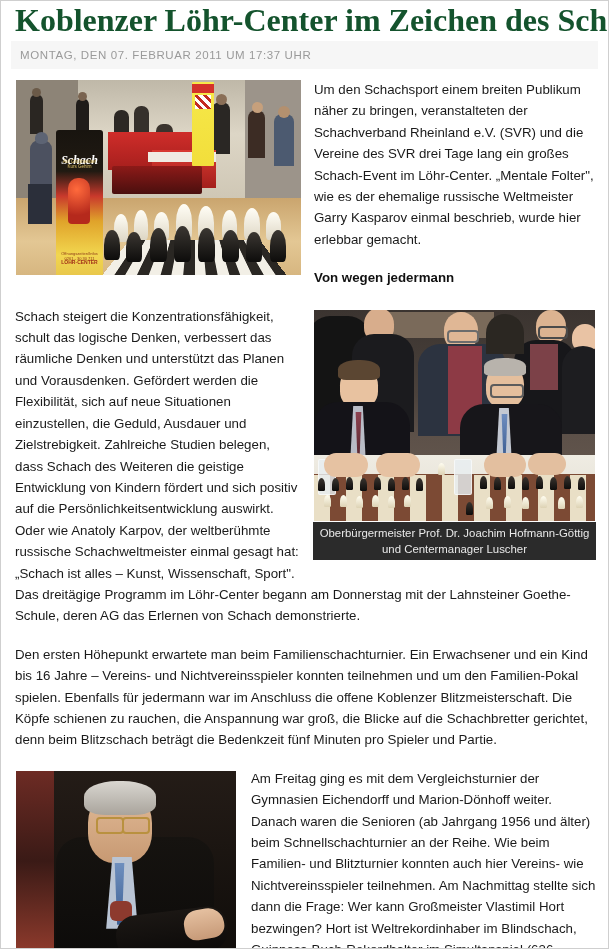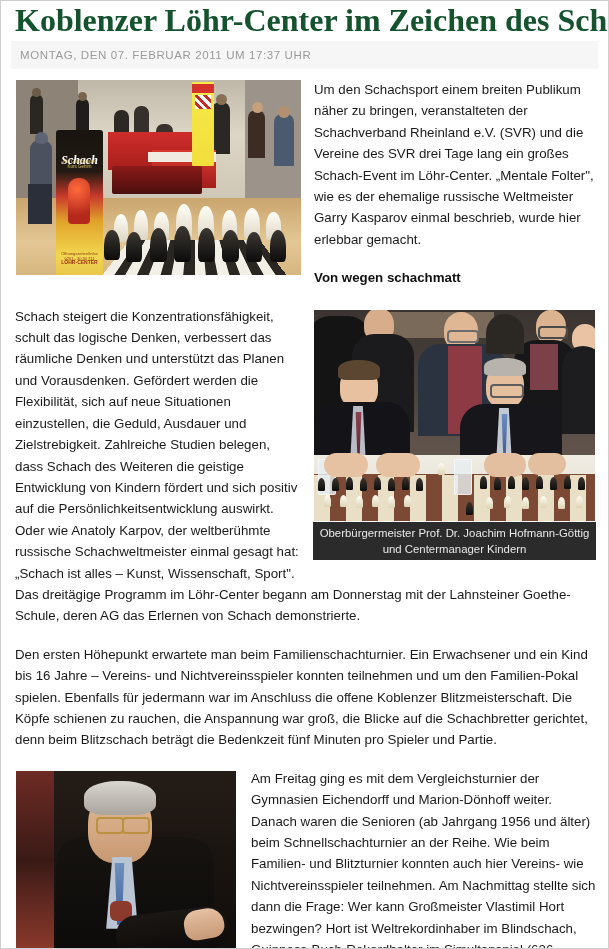--- a/index.html
+++ b/index.html
@@ -247,21 +247,21 @@
           <i class="bp" style="left:76px;top:36px;width:17px;height:36px;"></i>
           <i class="bp" style="left:100px;top:38px;width:17px;height:34px;"></i>
           <i class="bp" style="left:124px;top:40px;width:17px;height:32px;"></i>
           <i class="bp" style="left:148px;top:42px;width:16px;height:30px;"></i>
           <i class="bp" style="left:172px;top:40px;width:16px;height:32px;"></i>
         </div>
       </div>
     </figure>
 
     <p>Um den Schachsport einem breiten Publikum näher zu bringen, veranstalteten der Schachverband Rheinland e.V. (SVR) und die Vereine des SVR drei Tage lang ein großes Schach-Event im Löhr-Center. „Mentale Folter", wie es der ehemalige russische Weltmeister Garry Kasparov einmal beschrieb, wurde hier erlebbar gemacht.</p>
-    <p class="subhead">Von wegen schachmatt</p>
+    <p class="subhead">Von wegen jedermann</p>
 
     <figure class="fig-right">
       <div class="photo p2" role="img">
         <div class="bg"></div>
         <div class="shelf"></div>
         <div class="crowd">
           <i class="coat" style="left:-6px;top:6px;width:62px;height:116px;background:#141414;"></i>
           <i class="head" style="left:50px;top:-2px;width:30px;height:34px;"></i>
           <i class="coat" style="left:38px;top:24px;width:62px;height:98px;background:#1b1b1e;"></i>
           <i class="head" style="left:130px;top:2px;width:34px;height:38px;background:#e0b795;"></i>
@@ -324,21 +324,21 @@
           <i class="pw" style="left:90px;bottom:14px;"></i>
         <i class="pw" style="left:124px;bottom:46px;"></i>
         <i class="pw" style="left:172px;bottom:12px;"></i>
           <i class="pw" style="left:190px;bottom:13px;"></i>
         <i class="pw" style="left:208px;bottom:12px;"></i>
           <i class="pw" style="left:226px;bottom:13px;"></i>
         <i class="pw" style="left:244px;bottom:12px;"></i>
           <i class="pw" style="left:262px;bottom:13px;"></i>
         <i class="pb" style="left:152px;bottom:6px;"></i>
       </div>
-      <figcaption class="caption">Oberbürgermeister Prof. Dr. Joachim Hofmann-Göttig und Centermanager Kindern</figcaption>
+      <figcaption class="caption">Oberbürgermeister Prof. Dr. Joachim Hofmann-Göttig und Centermanager Luscher</figcaption>
     </figure>
 
     <p>Schach steigert die Konzentrationsfähigkeit, schult das logische Denken, verbessert das räumliche Denken und unterstützt das Planen und Vorausdenken. Gefördert werden die Flexibilität, sich auf neue Situationen einzustellen, die Geduld, Ausdauer und Zielstrebigkeit. Zahlreiche Studien belegen, dass Schach des Weiteren die geistige Entwicklung von Kindern fördert und sich positiv auf die Persönlichkeitsentwicklung auswirkt. Oder wie Anatoly Karpov, der weltberühmte russische Schachweltmeister einmal gesagt hat: „Schach ist alles – Kunst, Wissenschaft, Sport". Das dreitägige Programm im Löhr-Center begann am Donnerstag mit der Lahnsteiner Goethe-Schule, deren AG das Erlernen von Schach demonstrierte.</p>
     <p>Den ersten Höhepunkt erwartete man beim Familienschachturnier. Ein Erwachsener und ein Kind bis 16 Jahre – Vereins- und Nichtvereinsspieler konnten teilnehmen und um den Familien-Pokal spielen. Ebenfalls für jedermann war im Anschluss die offene Koblenzer Blitzmeisterschaft. Die Köpfe schienen zu rauchen, die Anspannung war groß, die Blicke auf die Schachbretter gerichtet, denn beim Blitzschach beträgt die Bedenkzeit fünf Minuten pro Spieler und Partie.</p>
 
     <figure class="fig-left-2">
       <div class="photo p3" role="img">
         <div class="bg"></div>
         <div class="blur-l"></div>
         <div class="body"></div>

